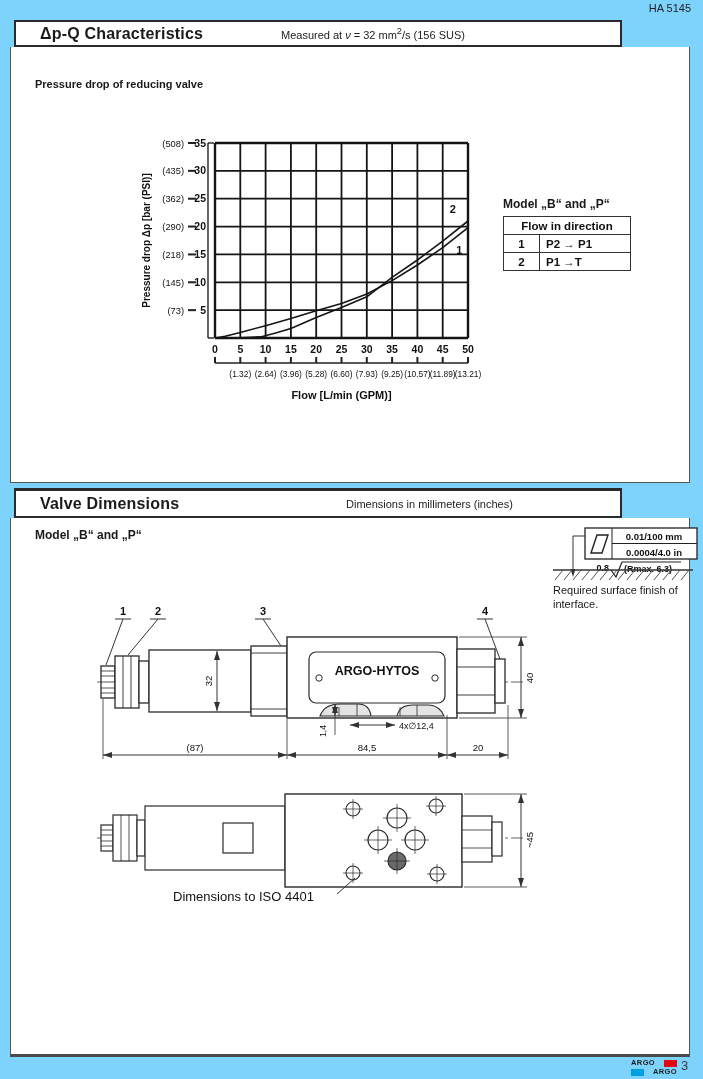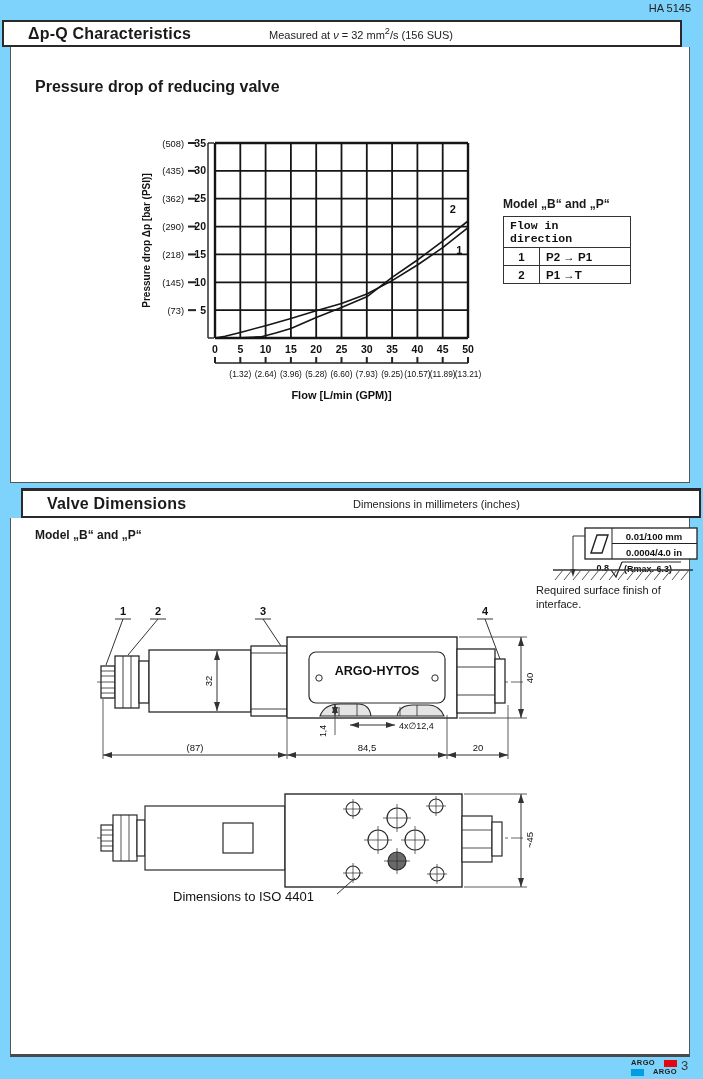--- a/index.html
+++ b/index.html
@@ -1,37 +1,37 @@
 <!DOCTYPE html>
 <html><head>
 <meta charset="utf-8">
 <style>
   html,body{margin:0;padding:0;background:#fff;}
   .page{position:relative;width:703px;height:1079px;background:#7dd3fc;
         font-family:"Liberation Sans",sans-serif;color:#1a1a1a;overflow:hidden;}
   .abs{position:absolute;}
   .doc-num{top:2px;right:12px;font-size:11px;color:#222;}
-  .band{left:2px;width:680px;border:2px solid #2a2a2a;background:#fff;display:flex;align-items:center;box-sizing:border-box;}
+  .band{left:14px;width:608px;border:2px solid #2a2a2a;background:#fff;display:flex;align-items:center;box-sizing:border-box;}
   .band1{top:20px;height:27px;}
-  .band2{top:488px;height:30px;border-top-width:3px;margin-left:19px;}
+  .band2{top:488px;height:30px;border-top-width:3px;}
   .band-title{font-size:16px;font-weight:bold;padding-left:24px;letter-spacing:.2px;}
   .band-note{position:absolute;left:265px;font-size:11px;color:#222;}
   .band-note2{position:absolute;left:330px;font-size:11px;color:#222;}
   .cbox{left:10px;width:680px;border:1px solid #555;border-top:none;background:#fff;box-sizing:border-box;}
   .box1{top:47px;height:436px;}
   .box2{top:518px;height:539px;border-bottom:3px solid #4a4a4a;}
-  .chart-subtitle{top:78px;left:35px;font-size:16px;font-weight:bold;}
+  .chart-subtitle{top:78px;left:35px;font-size:11px;font-weight:bold;}
   .model-heading{top:197px;left:503px;font-size:12px;font-weight:bold;}
   .flow-table{top:216px;left:503px;border-collapse:collapse;font-size:11.5px;font-weight:bold;color:#111;}
   .flow-table th,.flow-table td{border:1.5px solid #333;padding:2px 6px;height:18px;box-sizing:border-box;}
-  .flow-table th{text-align:left;width:127px;font-family:Liberation Mono, monospace;}
+  .flow-table th{text-align:center;width:127px;}
   .flow-table td.c1{width:36px;text-align:center;}
   .flow-table td.c2{width:91px;text-align:left;}
   .model-label2{top:528px;left:35px;font-size:12px;font-weight:bold;}
-  .sf-caption{left:536px;top:583px;font-size:11px;line-height:14px;color:#1a1a1a;}
+  .sf-caption{left:553px;top:583px;font-size:11px;line-height:14px;color:#1a1a1a;}
   .notes{left:393px;top:917px;font-size:11.5px;line-height:15.5px;color:#1a1a1a;}
   .notes .indent{padding-left:10px;}
   svg text{fill:#111;font-family:"Liberation Sans",sans-serif;}
   .logo{left:631px;top:1059px;width:46px;}
   .lrow{display:flex;align-items:center;height:8px;margin-bottom:1px;justify-content:space-between;}
   .ltxt{font-size:7.5px;font-weight:bold;color:#1d1d1b;letter-spacing:.4px;line-height:8px;}
   .lred{width:13px;height:7px;background:#e30613;margin-left:1px;}
   .lblue{width:13px;height:7px;background:#009fe3;margin-right:1px;}
   .pageno{left:681px;top:1058px;font-size:13px;color:#3a3a3a;}
 </style>

